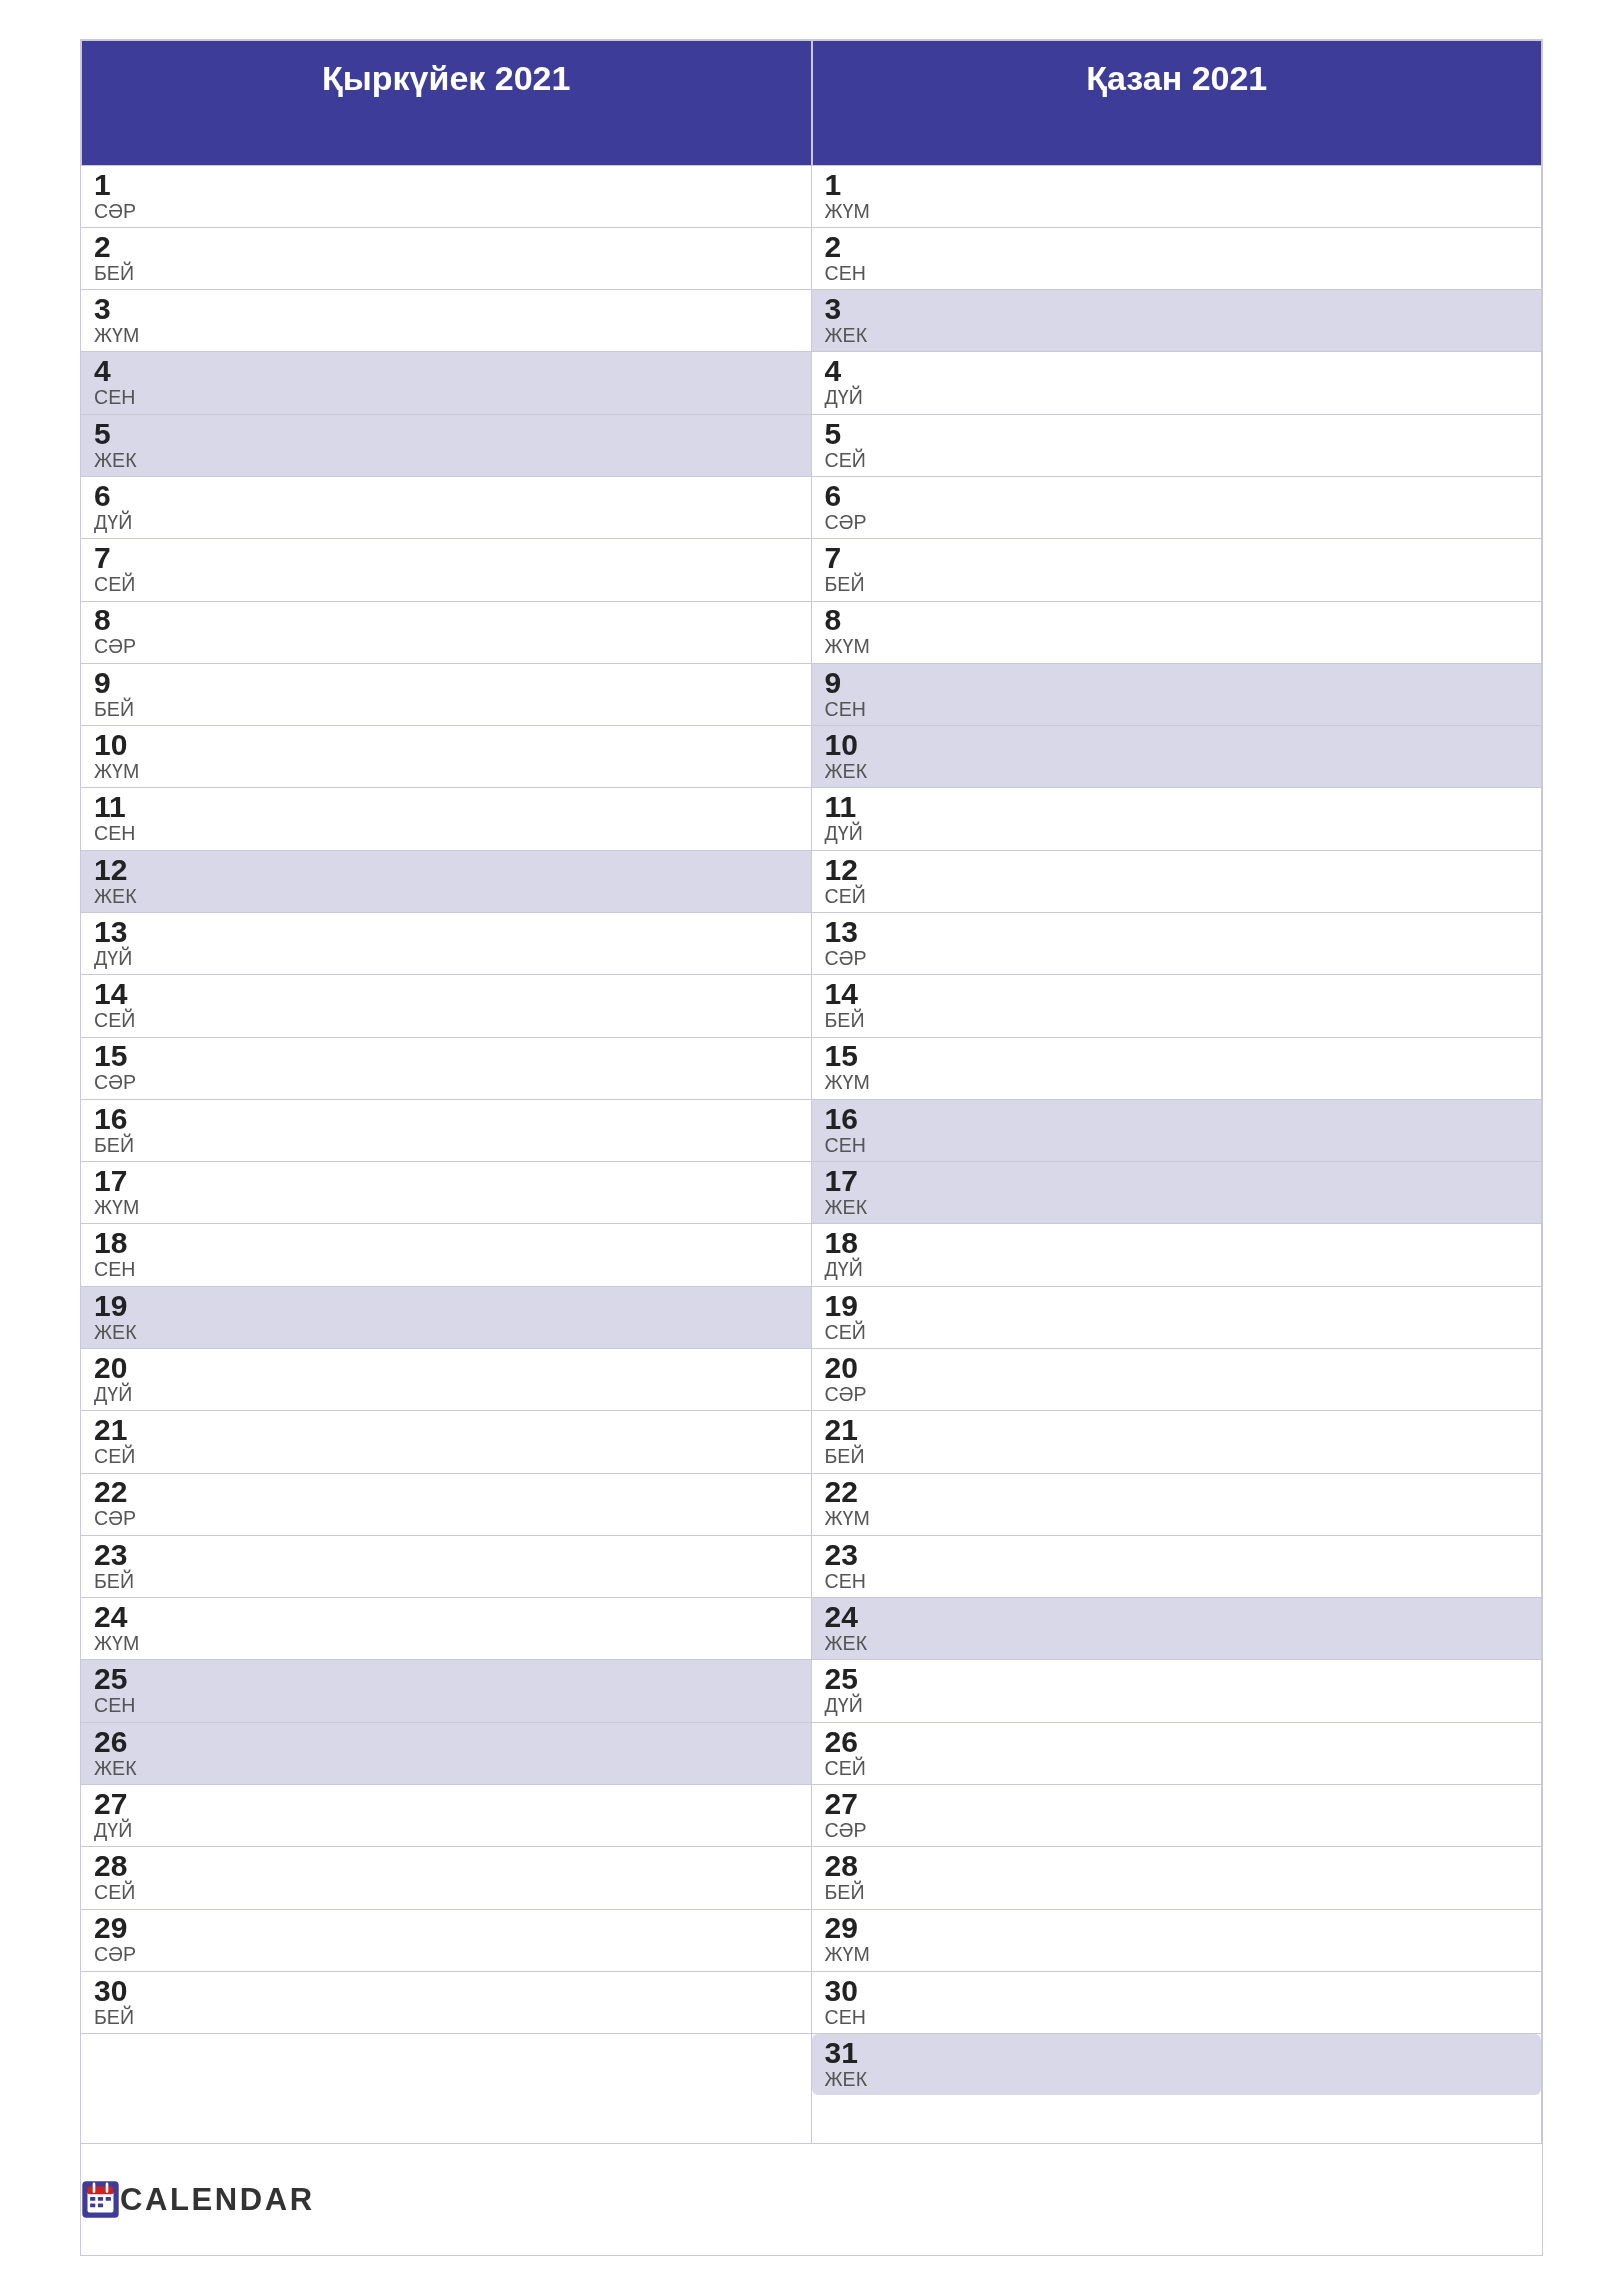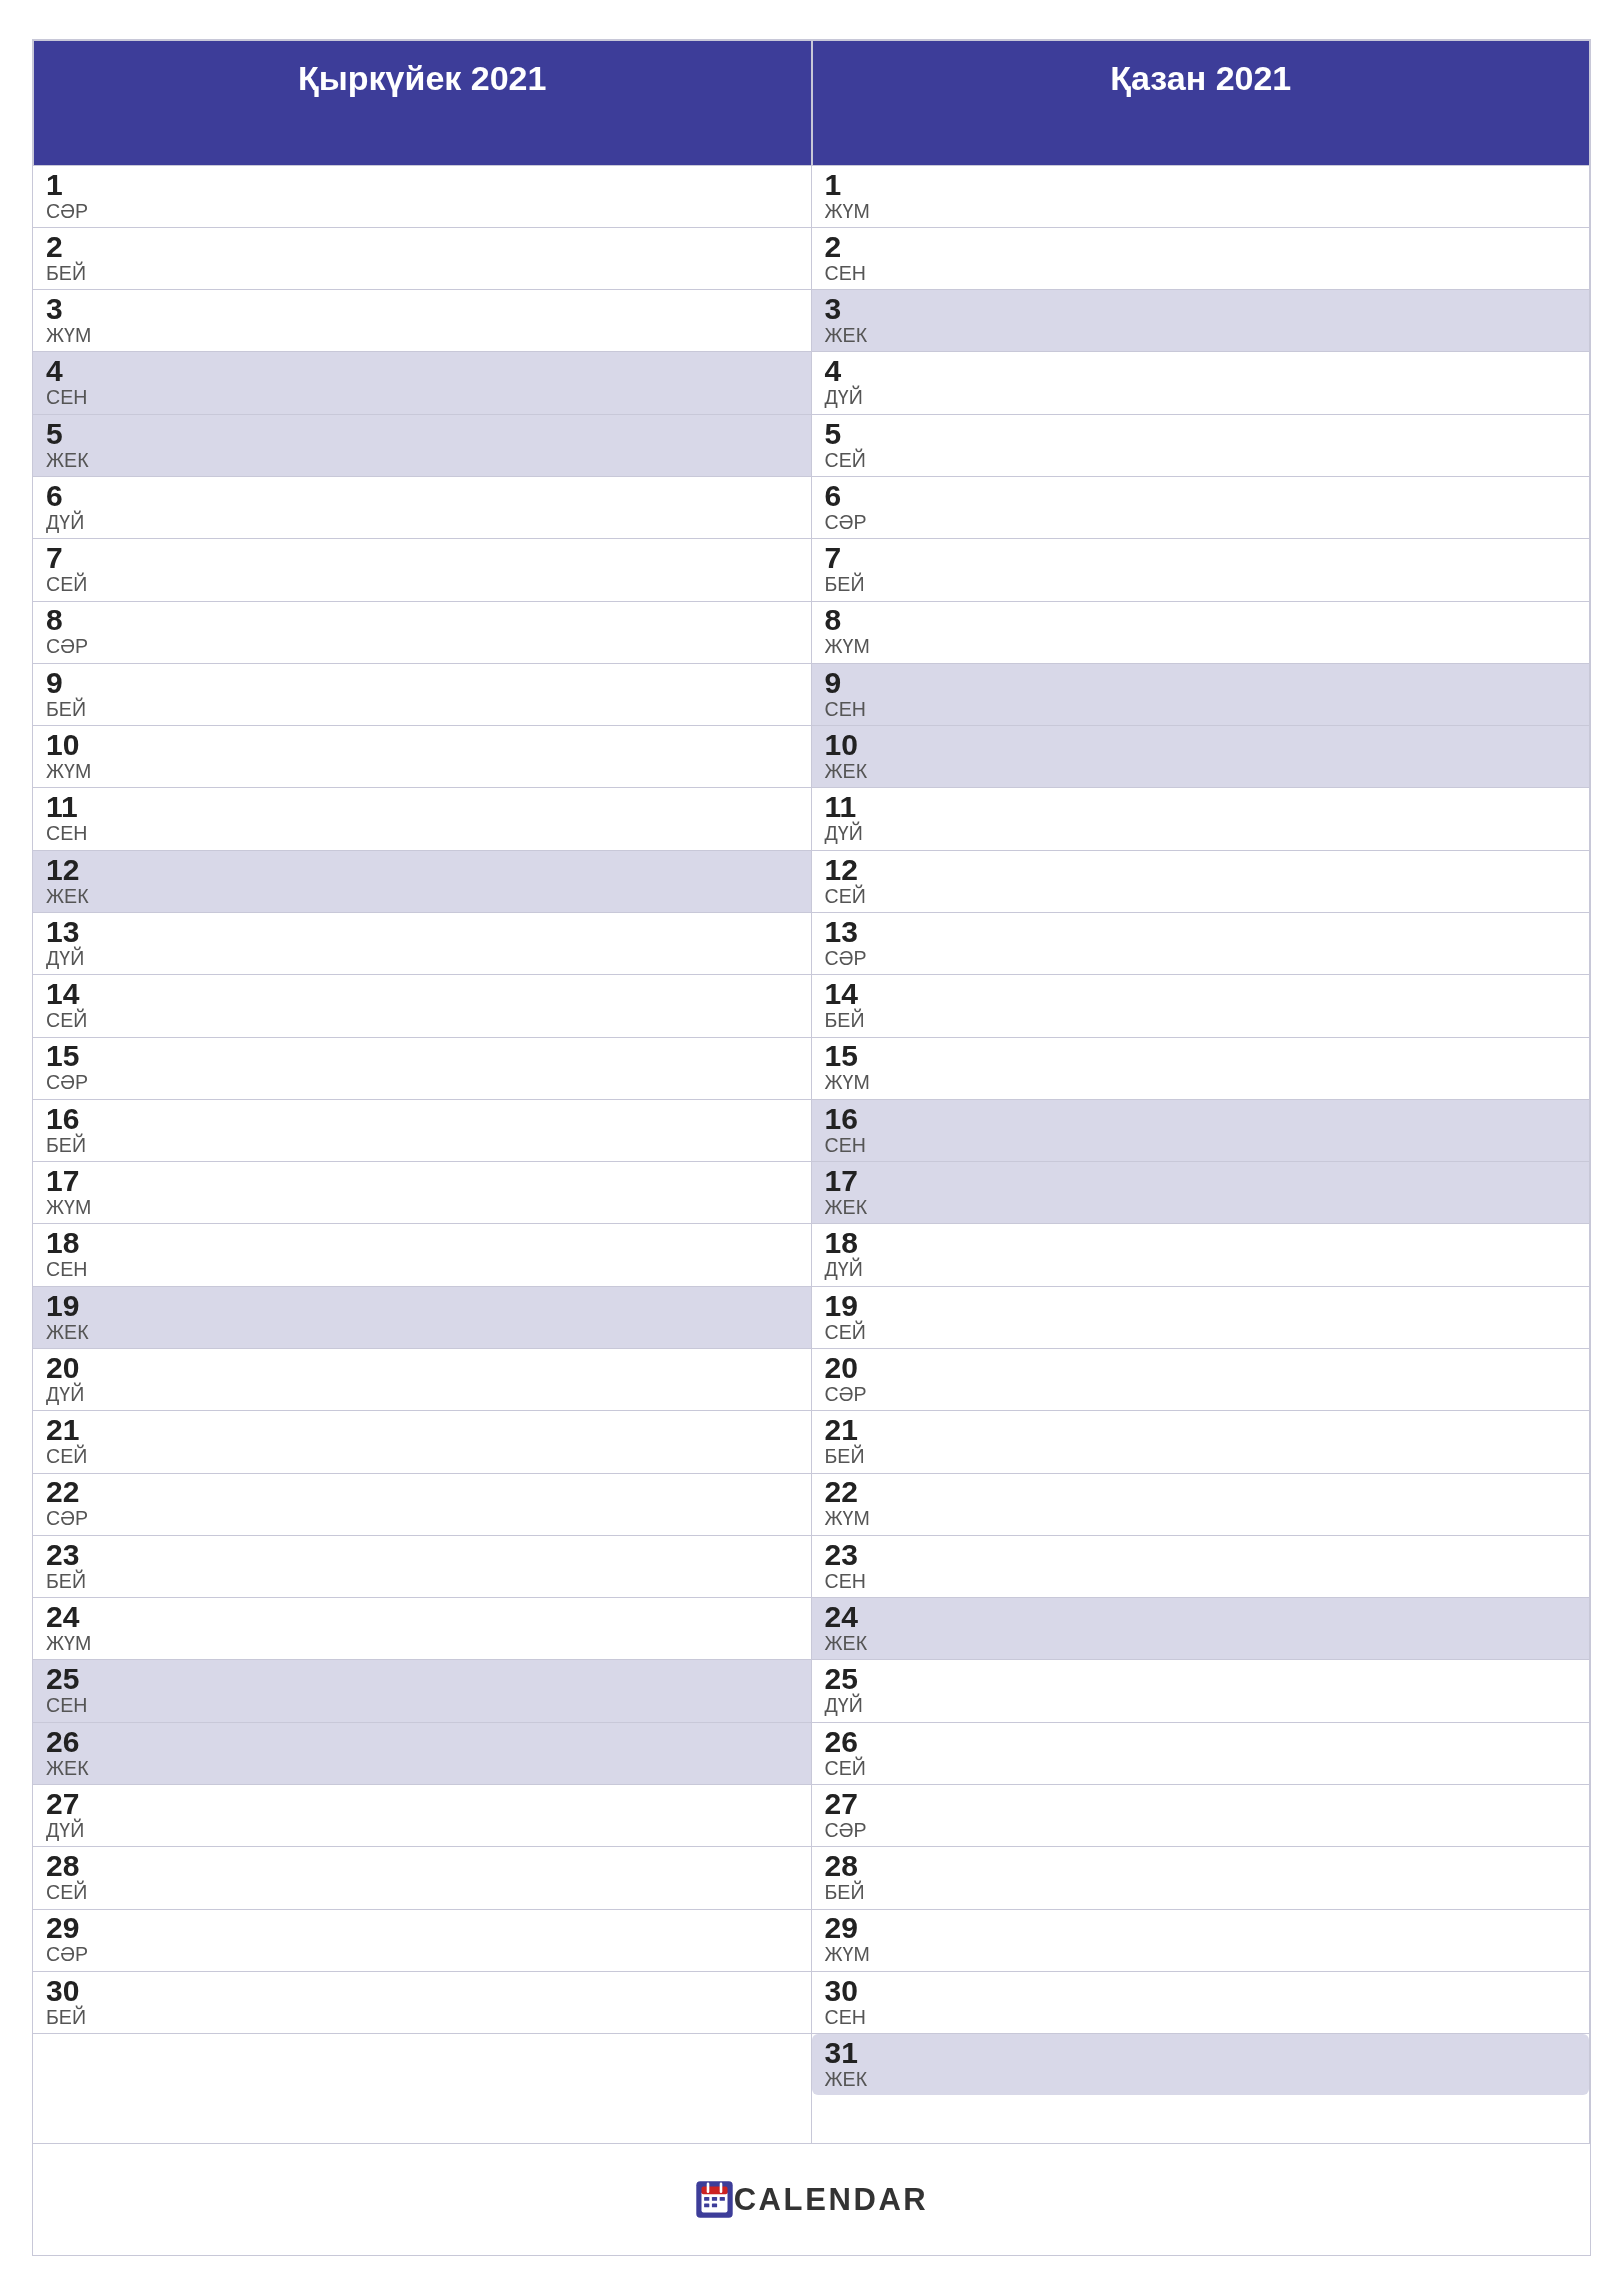--- a/index.html
+++ b/index.html
@@ -6,21 +6,21 @@
     body {
       width: 1623px;
       height: 2295px;
       background: #fff;
       font-family: Arial, sans-serif;
       overflow: hidden;
     }
     .page {
       width: 1623px;
       height: 2295px;
-      padding: 39px 32px;
+      padding: 39px 80px;
       display: flex;
       flex-direction: column;
     }
     .calendar-grid {
       display: grid;
       grid-template-columns: 1fr 1fr;
       border: 1.3px solid #c8c8d8;
       flex: 1;
     }
     .month-header {
@@ -73,21 +73,21 @@
     .logo-text {
       font-size: 31px;
       font-weight: bold;
       color: #333;
       letter-spacing: 2.6px;
     }
     .footer-row {
       grid-column: 1 / 3;
       display: flex;
       align-items: center;
-      justify-content: center;
+      justify-content: flex-start;
       border-top: 0.7px solid #c8c8d8;
       padding: 11.8px 0;
     }
     .sept-col .day-row:last-child {
       border-bottom: none;
     }
     .oct-col .day-row.last-day {
       border-bottom: none;
       border-radius: 6px;
     }

